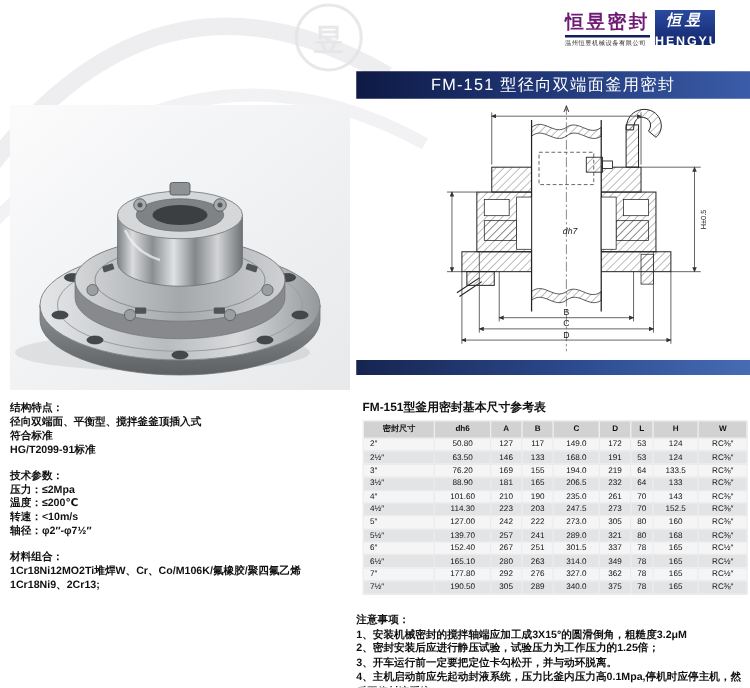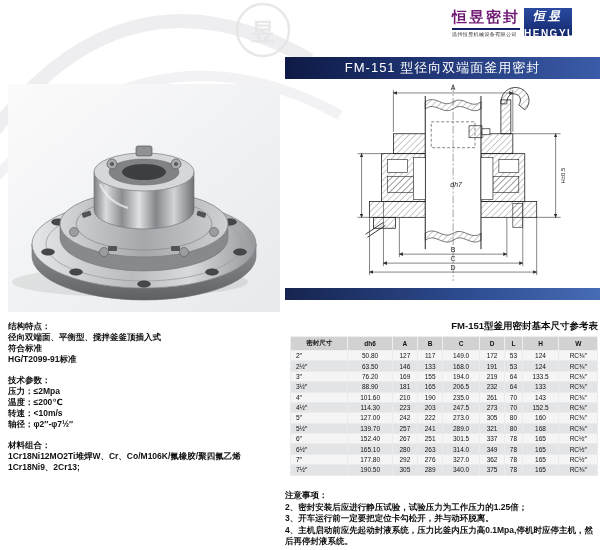--- a/index.html
+++ b/index.html
@@ -25,21 +25,21 @@
            background:linear-gradient(90deg,#16244f,#2c4a8e 55%,#466cb4);}
   
   .photo{position:absolute;left:8px;top:84px;width:272px;height:228px;}
   .drawing{position:absolute;left:353px;top:82px;width:247px;height:204px;}
   
   .specs-block{position:absolute;left:8px;top:321px;width:278px;}
   .spec-section{margin-bottom:10px;}
   .spec-title,.spec-line{font-size:8.5px;font-weight:bold;line-height:11px;}
   
   .table-block{position:absolute;left:290px;top:320px;width:308px;}
-  .table-title{font-size:9.5px;font-weight:bold;text-align:right;margin:0 0 3px 0;}
+  .table-title{font-size:9.5px;font-weight:bold;text-align:left;margin:0 0 3px 0;}
   table.size{width:100%;border-collapse:collapse;}
   table.size th{background:#d2d2d2;font-size:6.5px;font-weight:bold;padding:2px 0;border:1px solid #eceff1;}
   table.size td{font-size:6.5px;text-align:center;padding:1.2px 0;border:1px solid #e9ebed;background:#f5f5f5;}
   table.size tr:nth-child(even) td{background:#e3e4e6;}
   table.size td:first-child{text-align:left;padding-left:5px;}
   
   .notes-block{position:absolute;left:285px;top:490px;width:314px;}
   .notes-title,.note-line{font-size:8.5px;font-weight:bold;line-height:11.5px;}
 </style>
 </head>
@@ -397,19 +397,20 @@
             <td>165</td>
             <td>RC⅜″</td>
           </tr>
         </tbody>
     </table>
   </div>
 
   <div class="notes-block">
     <div class="notes-title">注意事项：</div>
     <div>
+        <div class="note-line">1、安装机械密封的搅拌轴端应加工成3X15°的圆滑倒角，粗糙度3.2μM</div>
         <div class="note-line">2、密封安装后应进行静压试验，试验压力为工作压力的1.25倍；</div>
         <div class="note-line">3、开车运行前一定要把定位卡勾松开，并与动环脱离。</div>
         <div class="note-line">4、主机启动前应先起动封液系统，压力比釜内压力高0.1Mpa,停机时应停主机，然后再停封液系统。</div>
       </div>
   </div>
 
 </div>
 
 </body></html>

